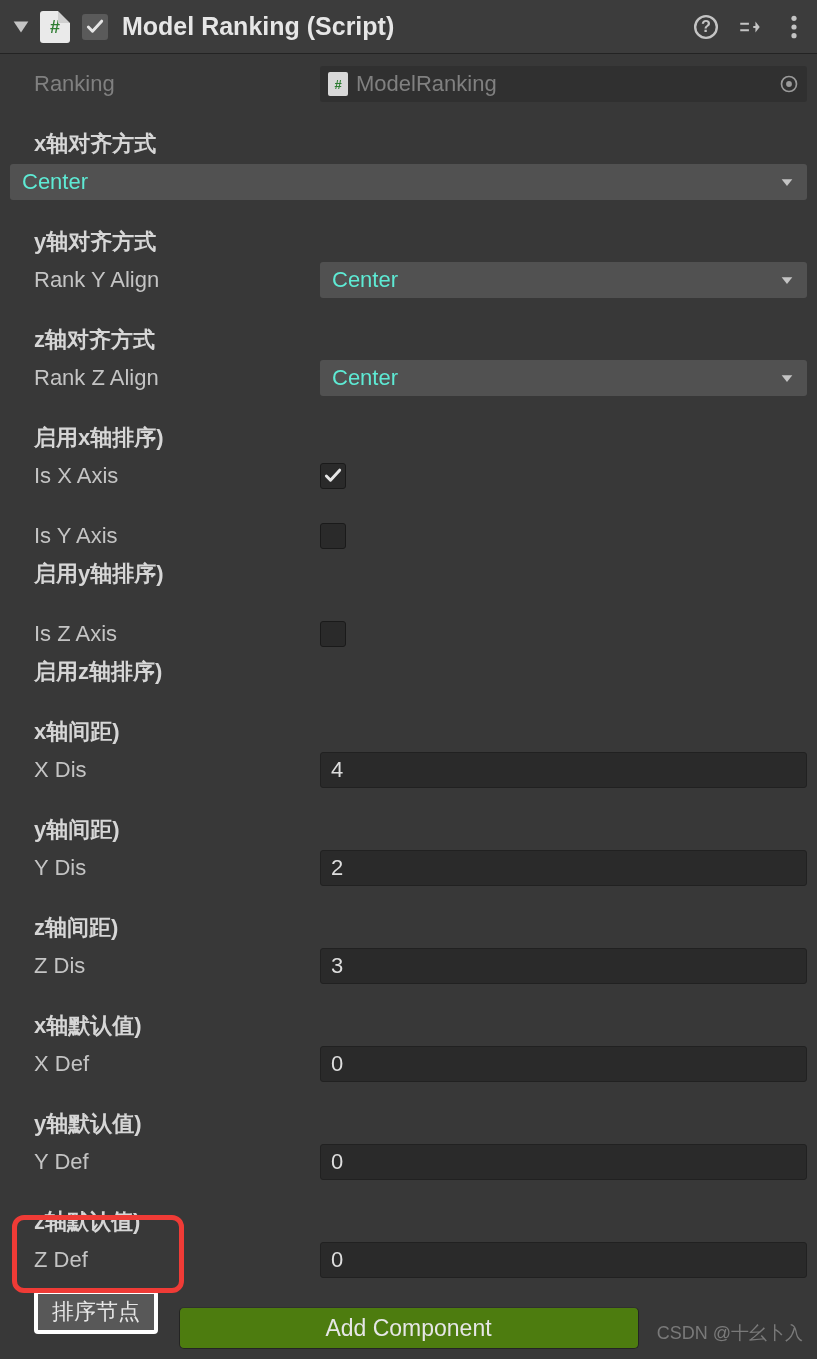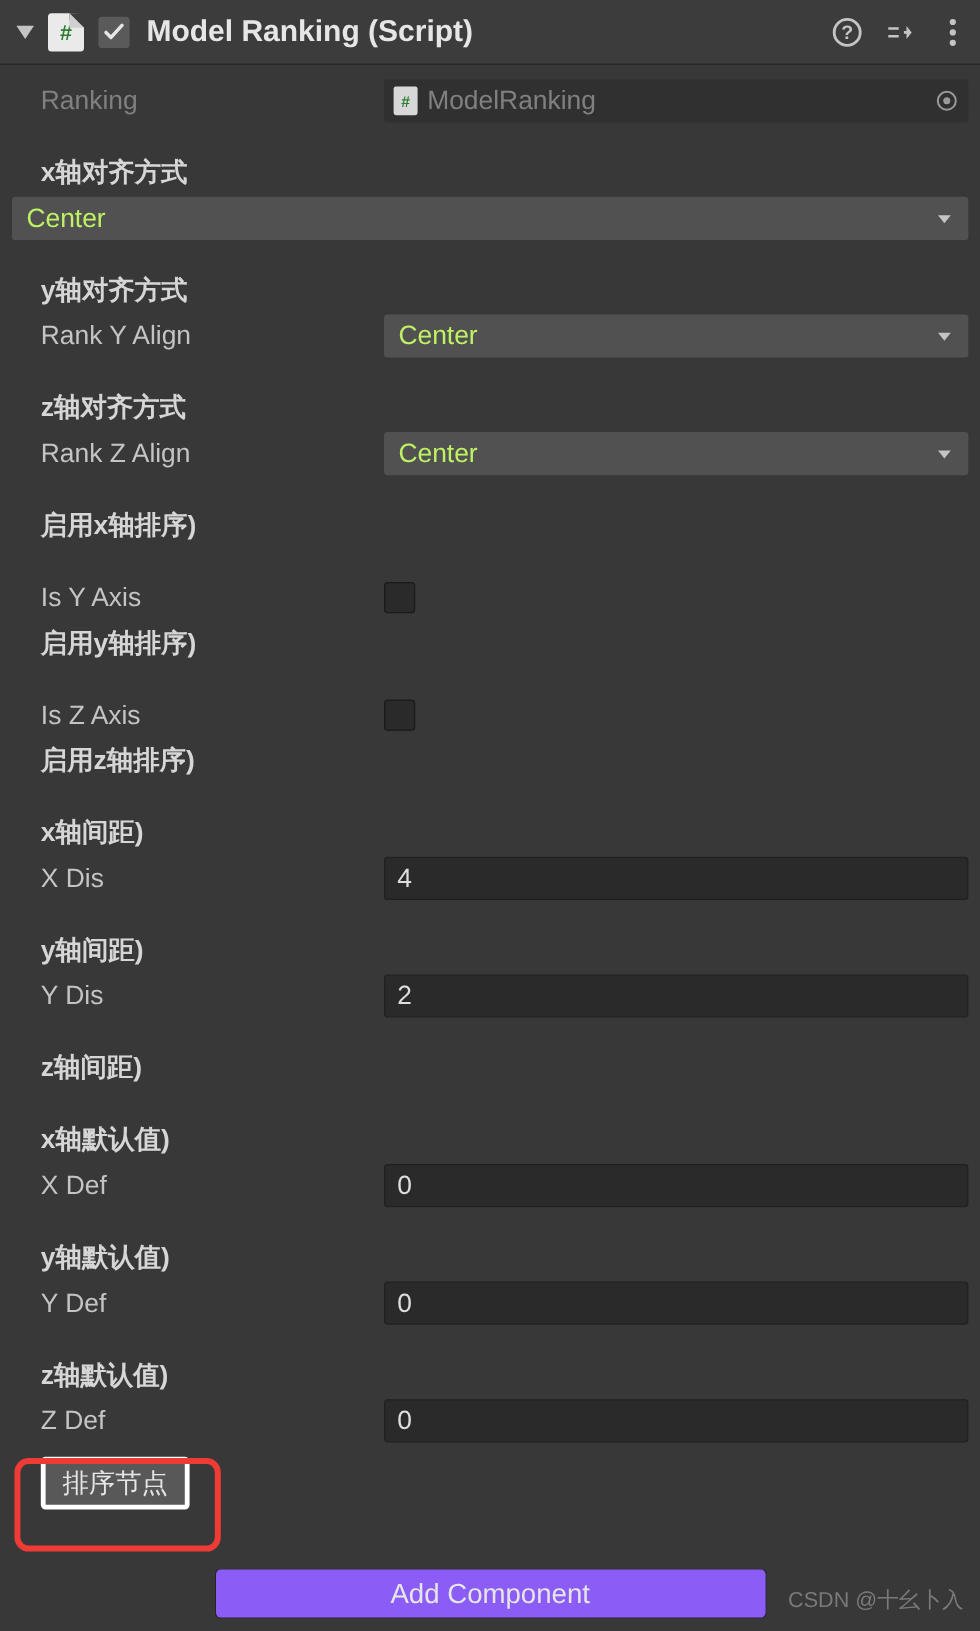--- a/index.html
+++ b/index.html
@@ -139,21 +139,21 @@
     }
     .object-picker svg { width: 20px; height: 20px; }
     .dropdown {
       flex: 1;
       height: 36px;
       background: #515151;
       border-radius: 3px;
       display: flex;
       align-items: center;
       padding: 0 12px;
-      color: #bef264;
+      color: #5eead4;
       position: relative;
       cursor: pointer;
     }
     .dropdown-arrow {
       position: absolute;
       right: 12px;
       fill: #c4c4c4;
     }
     .checkbox {
       width: 26px;
@@ -203,21 +203,21 @@
       left: 0;
       right: 0;
       bottom: 10px;
       display: flex;
       justify-content: center;
       padding: 0 10px;
     }
     .add-component-button {
       width: 460px;
       height: 42px;
-      background: #8b5cf6;
+      background: #4d7c0f;
       border: 1px solid #242424;
       border-top-color: #303030;
       border-radius: 5px;
       color: #e6e6e6;
       font-size: 23px;
       display: flex;
       align-items: center;
       justify-content: center;
       cursor: pointer;
     }
@@ -330,20 +330,30 @@
             <path d="M4 8 L20 8 L12 18 Z"></path>
           </svg>
       </div>
     </div>
   </div>
 
   <div class="group-gap"></div>
   <div class="field-row">
       <div class="field-label bold">启用x轴排序)</div>
     </div>
+  <div class="field-row">
+    <div class="field-label">Is X Axis</div>
+    <div class="field-control">
+      <div class="checkbox checked">
+        <svg viewBox="0 0 24 24">
+            <path d="M4 12 L9 17 L20 5" stroke="#e6e6e6" stroke-width="3.5" fill="none" stroke-linecap="round" stroke-linejoin="round"></path>
+          </svg>
+      </div>
+    </div>
+  </div>
 
   <div class="group-gap"></div>
   <div class="field-row">
     <div class="field-label">Is Y Axis</div>
     <div class="field-control">
       <div class="checkbox">
         
       </div>
     </div>
   </div>
@@ -383,20 +393,26 @@
     <div class="field-label">Y Dis</div>
     <div class="field-control">
         <input class="text-input" value="2" style="">
       </div>
   </div>
 
   <div class="group-gap"></div>
   <div class="field-row">
       <div class="field-label bold">z轴间距)</div>
     </div>
+  <div class="field-row">
+    <div class="field-label">Z Dis</div>
+    <div class="field-control">
+        <input class="text-input" value="3" style="">
+      </div>
+  </div>
 
   <div class="group-gap"></div>
   <div class="field-row">
       <div class="field-label bold">x轴默认值)</div>
     </div>
   <div class="field-row">
     <div class="field-label">X Def</div>
     <div class="field-control">
         <input class="text-input" value="0" style="">
       </div>

